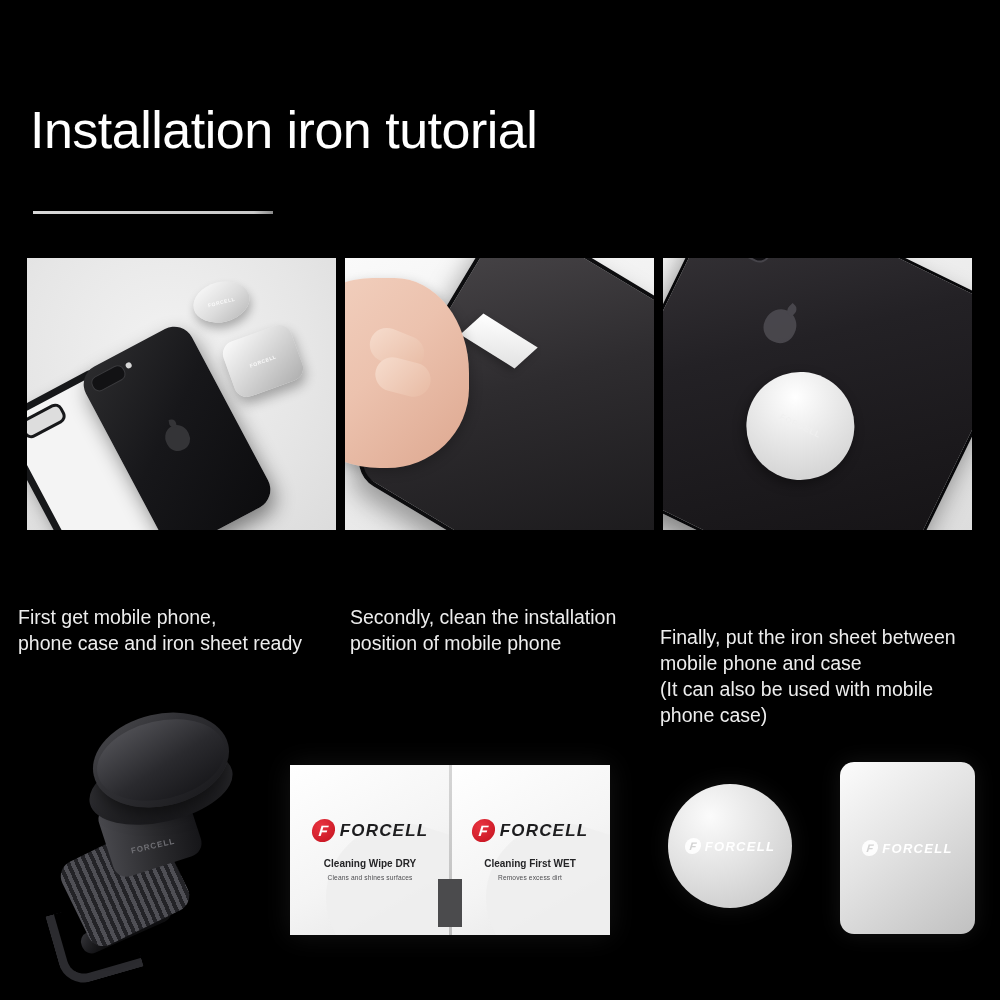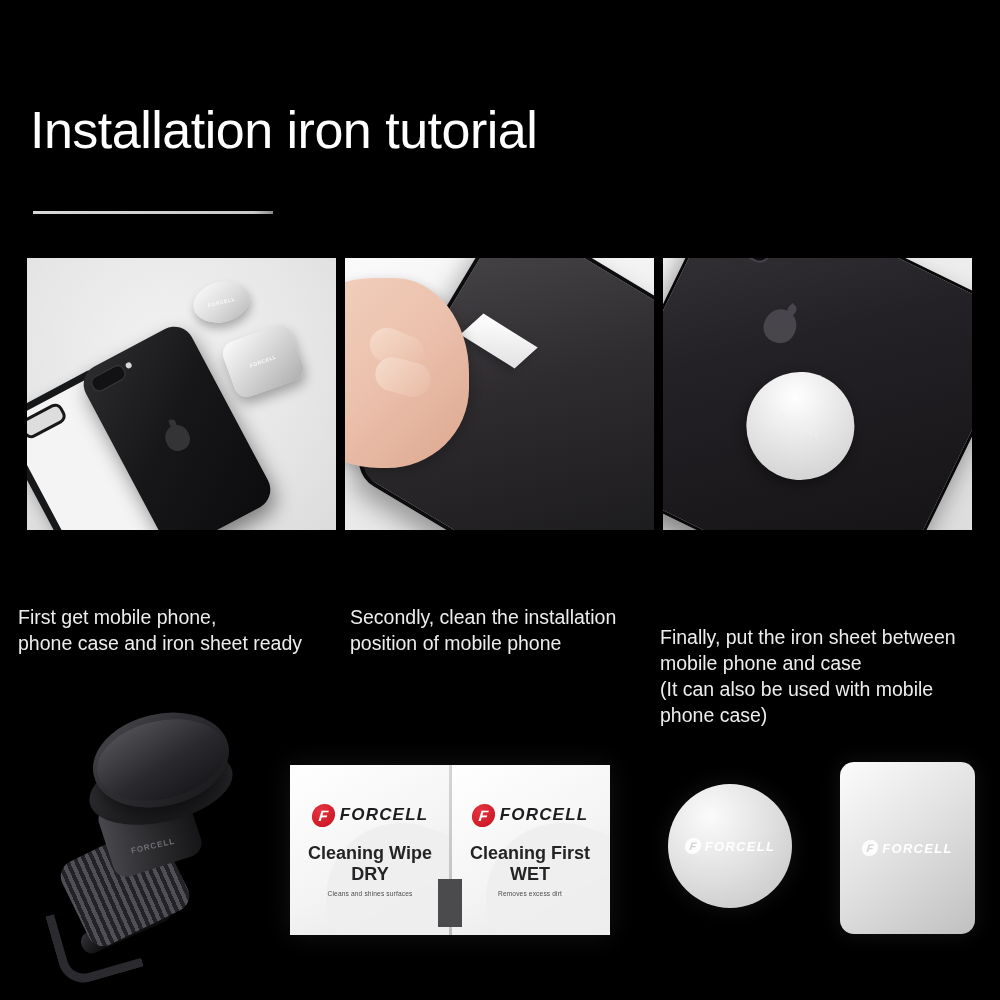--- a/index.html
+++ b/index.html
@@ -269,21 +269,21 @@
   .fc-badge::after {
     content:"F"; position:absolute; left:50%; top:50%;
     transform:translate(-50%,-52%);
     font-size:15px; font-weight:700; font-style:italic; color:#fff;
     font-family:"Liberation Sans", sans-serif;
   }
   .fc-word {
     font-size:17px; font-weight:700; font-style:italic;
     letter-spacing:1.2px; color:#1d1d1f;
   }
-  .wipe-title { font-size:18px; font-weight:700; color:#242426; margin-bottom:5px; }
+  .wipe-title { font-size:10px; font-weight:700; color:#242426; margin-bottom:5px; }
   .wipe-sub { font-size:6.6px; color:#4d4d50; letter-spacing:.15px; }
   .perforation {
     position:absolute; left:50%; top:0; bottom:0; width:3px; margin-left:-1.5px;
     background: linear-gradient(to bottom,#d6d6d6,#bdbdbd);
     z-index:4;
   }
   .tear-tab {
     position:absolute; left:50%; bottom:8px; margin-left:-12px;
     width:24px; height:48px; background:#4b4b4d; z-index:5;
   }

